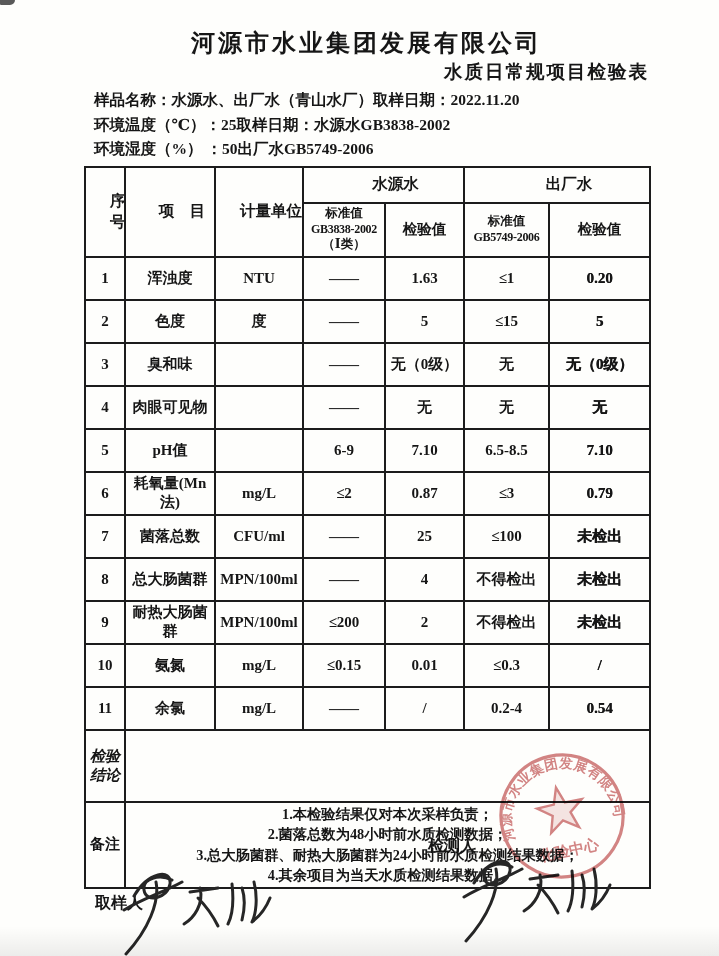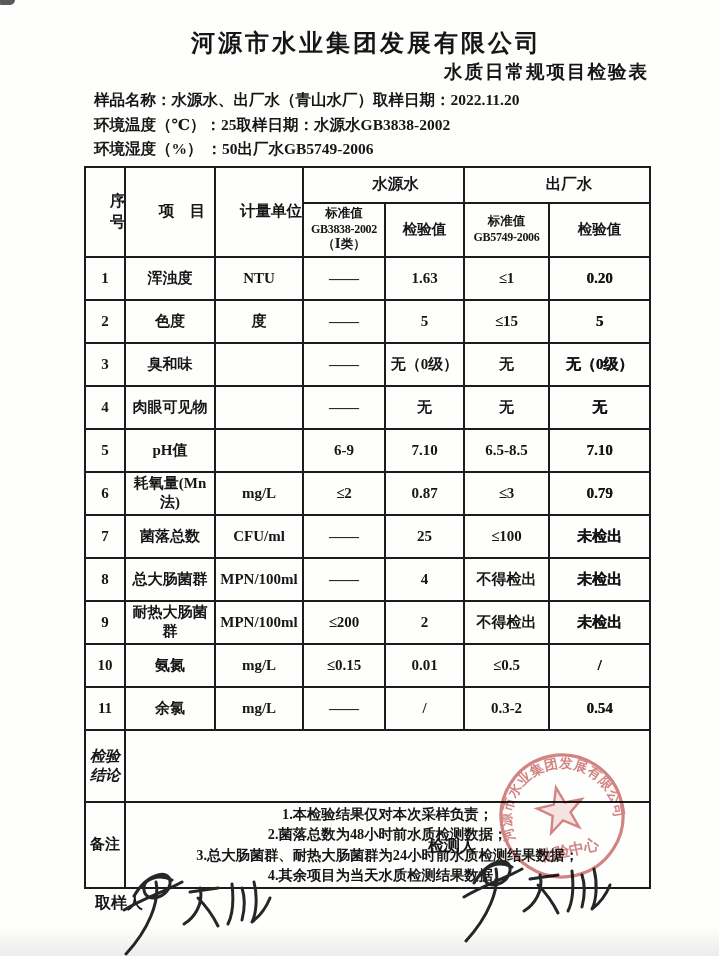--- a/index.html
+++ b/index.html
@@ -194,30 +194,30 @@
             <td>2</td>
             <td>不得检出</td>
             <td class="fac-val">未检出</td>
           </tr>
       <tr class="drow">
             <td>10</td>
             <td class="item-cell">氨氮</td>
             <td>mg/L</td>
             <td>≤0.15</td>
             <td>0.01</td>
-            <td>≤0.5</td>
+            <td>≤0.3</td>
             <td class="fac-val">/</td>
           </tr>
       <tr class="drow">
             <td>11</td>
             <td class="item-cell">余氯</td>
             <td>mg/L</td>
             <td>——</td>
             <td>/</td>
-            <td>0.3-2</td>
+            <td>0.2-4</td>
             <td class="fac-val">0.54</td>
           </tr>
 
       <tr class="crow">
         <td class="block-label">检验结论</td>
         <td colspan="6"></td>
       </tr>
       <tr class="rrow">
         <td class="block-label">备注</td>
         <td colspan="6" class="remarks-cell">

